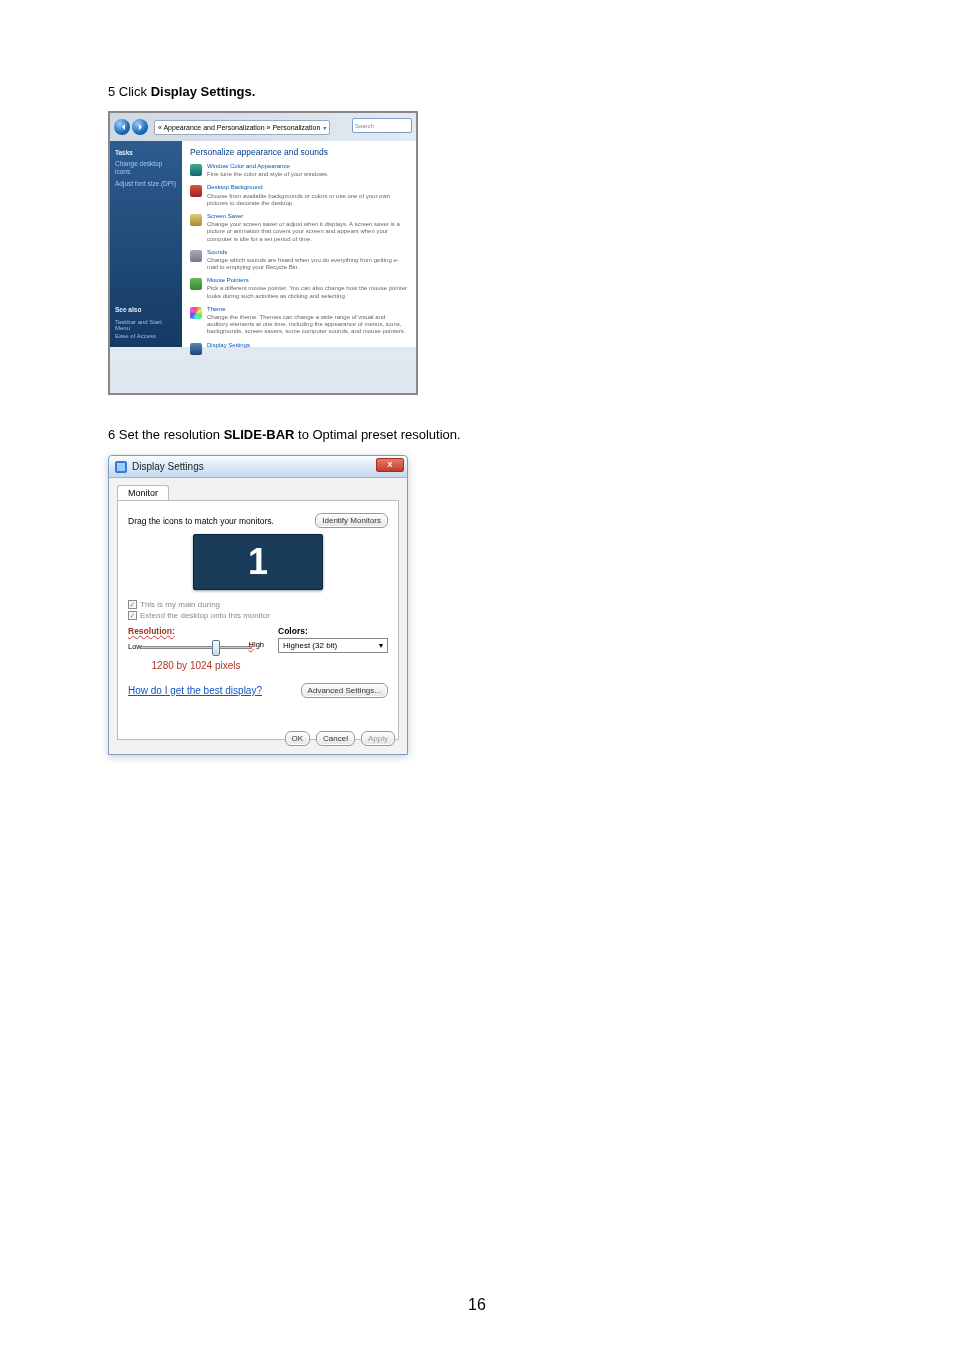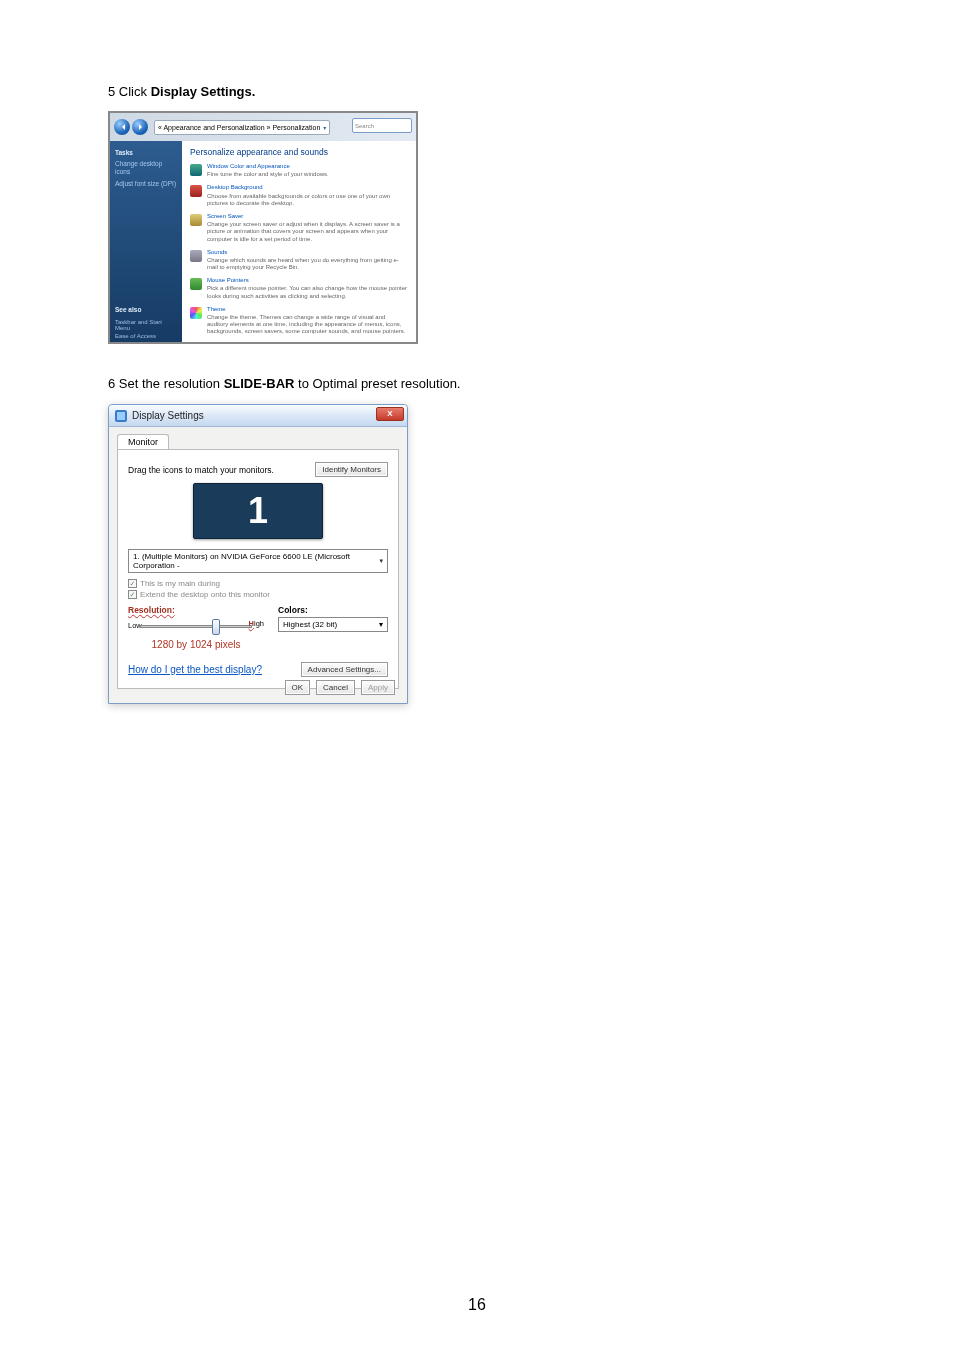--- a/index.html
+++ b/index.html
@@ -12,21 +12,21 @@
       color: #000;
       padding: 84px 108px 0 108px;
       position: relative;
     }
     .step-line { margin-bottom: 12px; }
     .bold { font-weight: bold; }
 
     
     .ss1 {
       width: 310px;
-      height: 233px;
+      height: 284px;
       border: 2px solid #888;
       background: linear-gradient(180deg,#e8eff5 0%,#dfe8f0 100%);
       position: relative;
       overflow: hidden;
       margin-bottom: 32px;
     }
     .ss1-top {
       height: 28px;
       background: linear-gradient(90deg,#cfd9e4,#e3eaf3);
       display: flex;
@@ -155,21 +155,21 @@
       padding: 12px 10px 10px;
       min-height:240px;
     }
     .toprow { display:flex; justify-content:space-between; align-items:center; margin-bottom:6px;}
     .drag-txt { font-size:8.5px; }
     .btn {
       font-size:8px;
       padding:2px 6px;
       background:linear-gradient(#fdfdfd,#e6e6e6);
       border:1px solid #999;
-      border-radius:0;
+      border-radius:6px;
       box-shadow: inset 0 0 0 1px #fff;
       color:#333;
     }
     .mon-prev {
       width:130px; height:56px; margin:6px auto 10px;
       background:#1b3b5a;
       border:1px solid #0c2339;
       border-radius:2px;
       color:#fff; font-size:36px; font-weight:bold;
       display:flex; align-items:center; justify-content:center;
@@ -311,24 +311,20 @@
     <div class="close-x">X</div>
   </div>
   <div class="ss2-inner">
     <div class="tab">Monitor</div>
     <div class="panel">
       <div class="toprow">
         <div class="drag-txt">Drag the icons to match your monitors.</div>
         <div class="btn">Identify Monitors</div>
       </div>
       <div class="mon-prev">1</div>
-      <div class="dd">
-        <span>1. (Multiple Monitors) on NVIDIA GeForce 6600 LE (Microsoft Corporation - </span>
-        <span class="arr">▾</span>
-      </div>
       <div class="chk-row">
         <span class="chkbox">✓</span>
         <span>This is my main during</span>
       </div>
       <div class="chk-row">
         <span class="chkbox">✓</span>
         <span>Extend the desktop onto this monitor</span>
       </div>
 
       <div class="slider-area">

